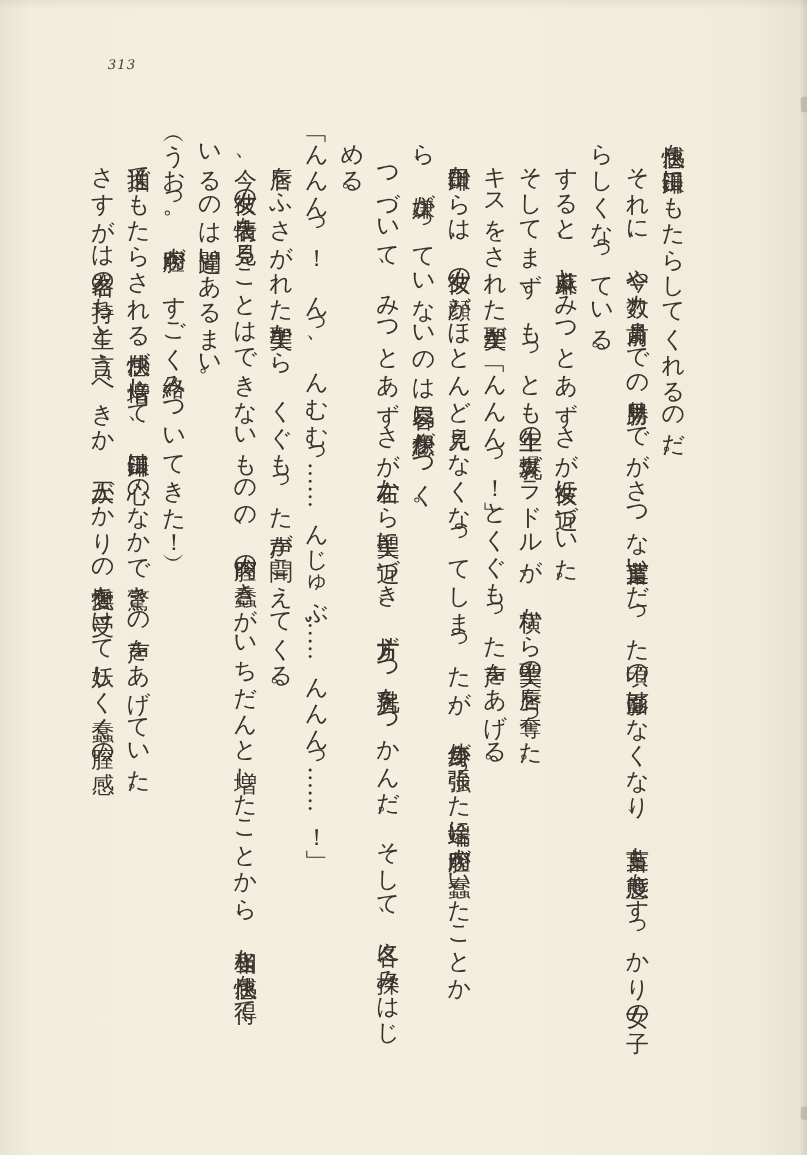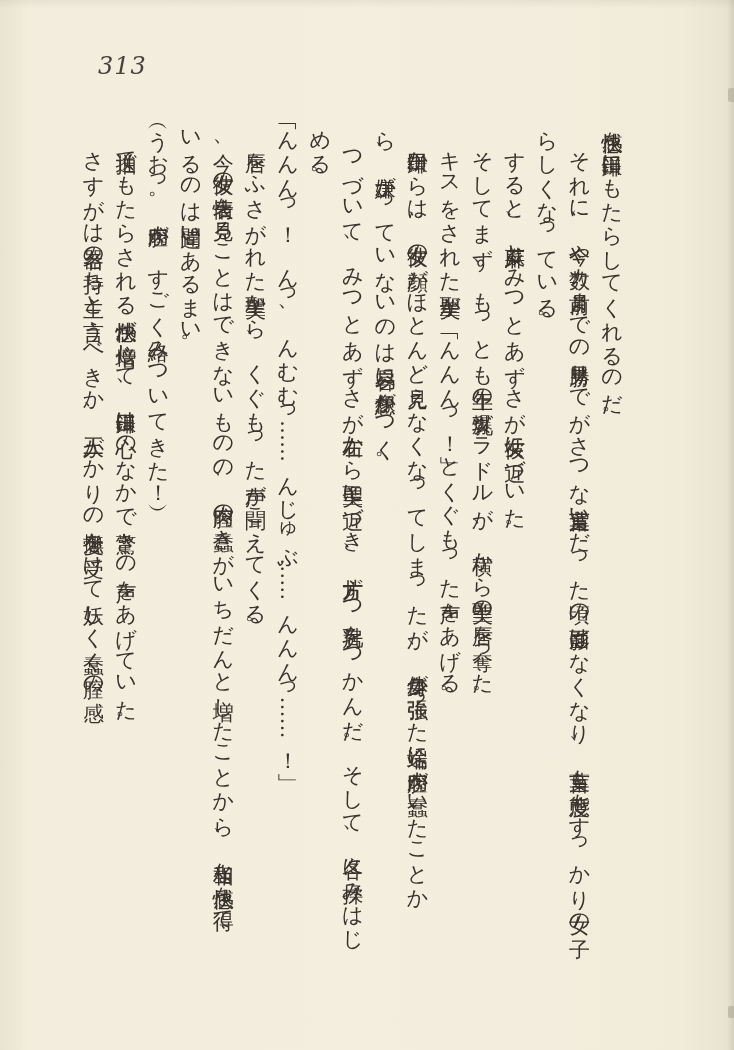--- a/index.html
+++ b/index.html
@@ -39,21 +39,21 @@
     background: #b5b1a2;
     opacity: 0.75;
   }
   .binder-mark.top    { top: 88px;   height: 14px; }
   .binder-mark.bottom { top: 1006px; height: 12px; }
 
   .page-number {
     position: absolute;
     top: 52px;
     left: 98px;
-    font-size: 24px;
+    font-size: 12px;
     font-style: italic;
     letter-spacing: 1px;
     color: #46423a;
   }
 
   .page-text {
     position: absolute;
     top: 116px;
     right: 106px;
     height: 826px;

